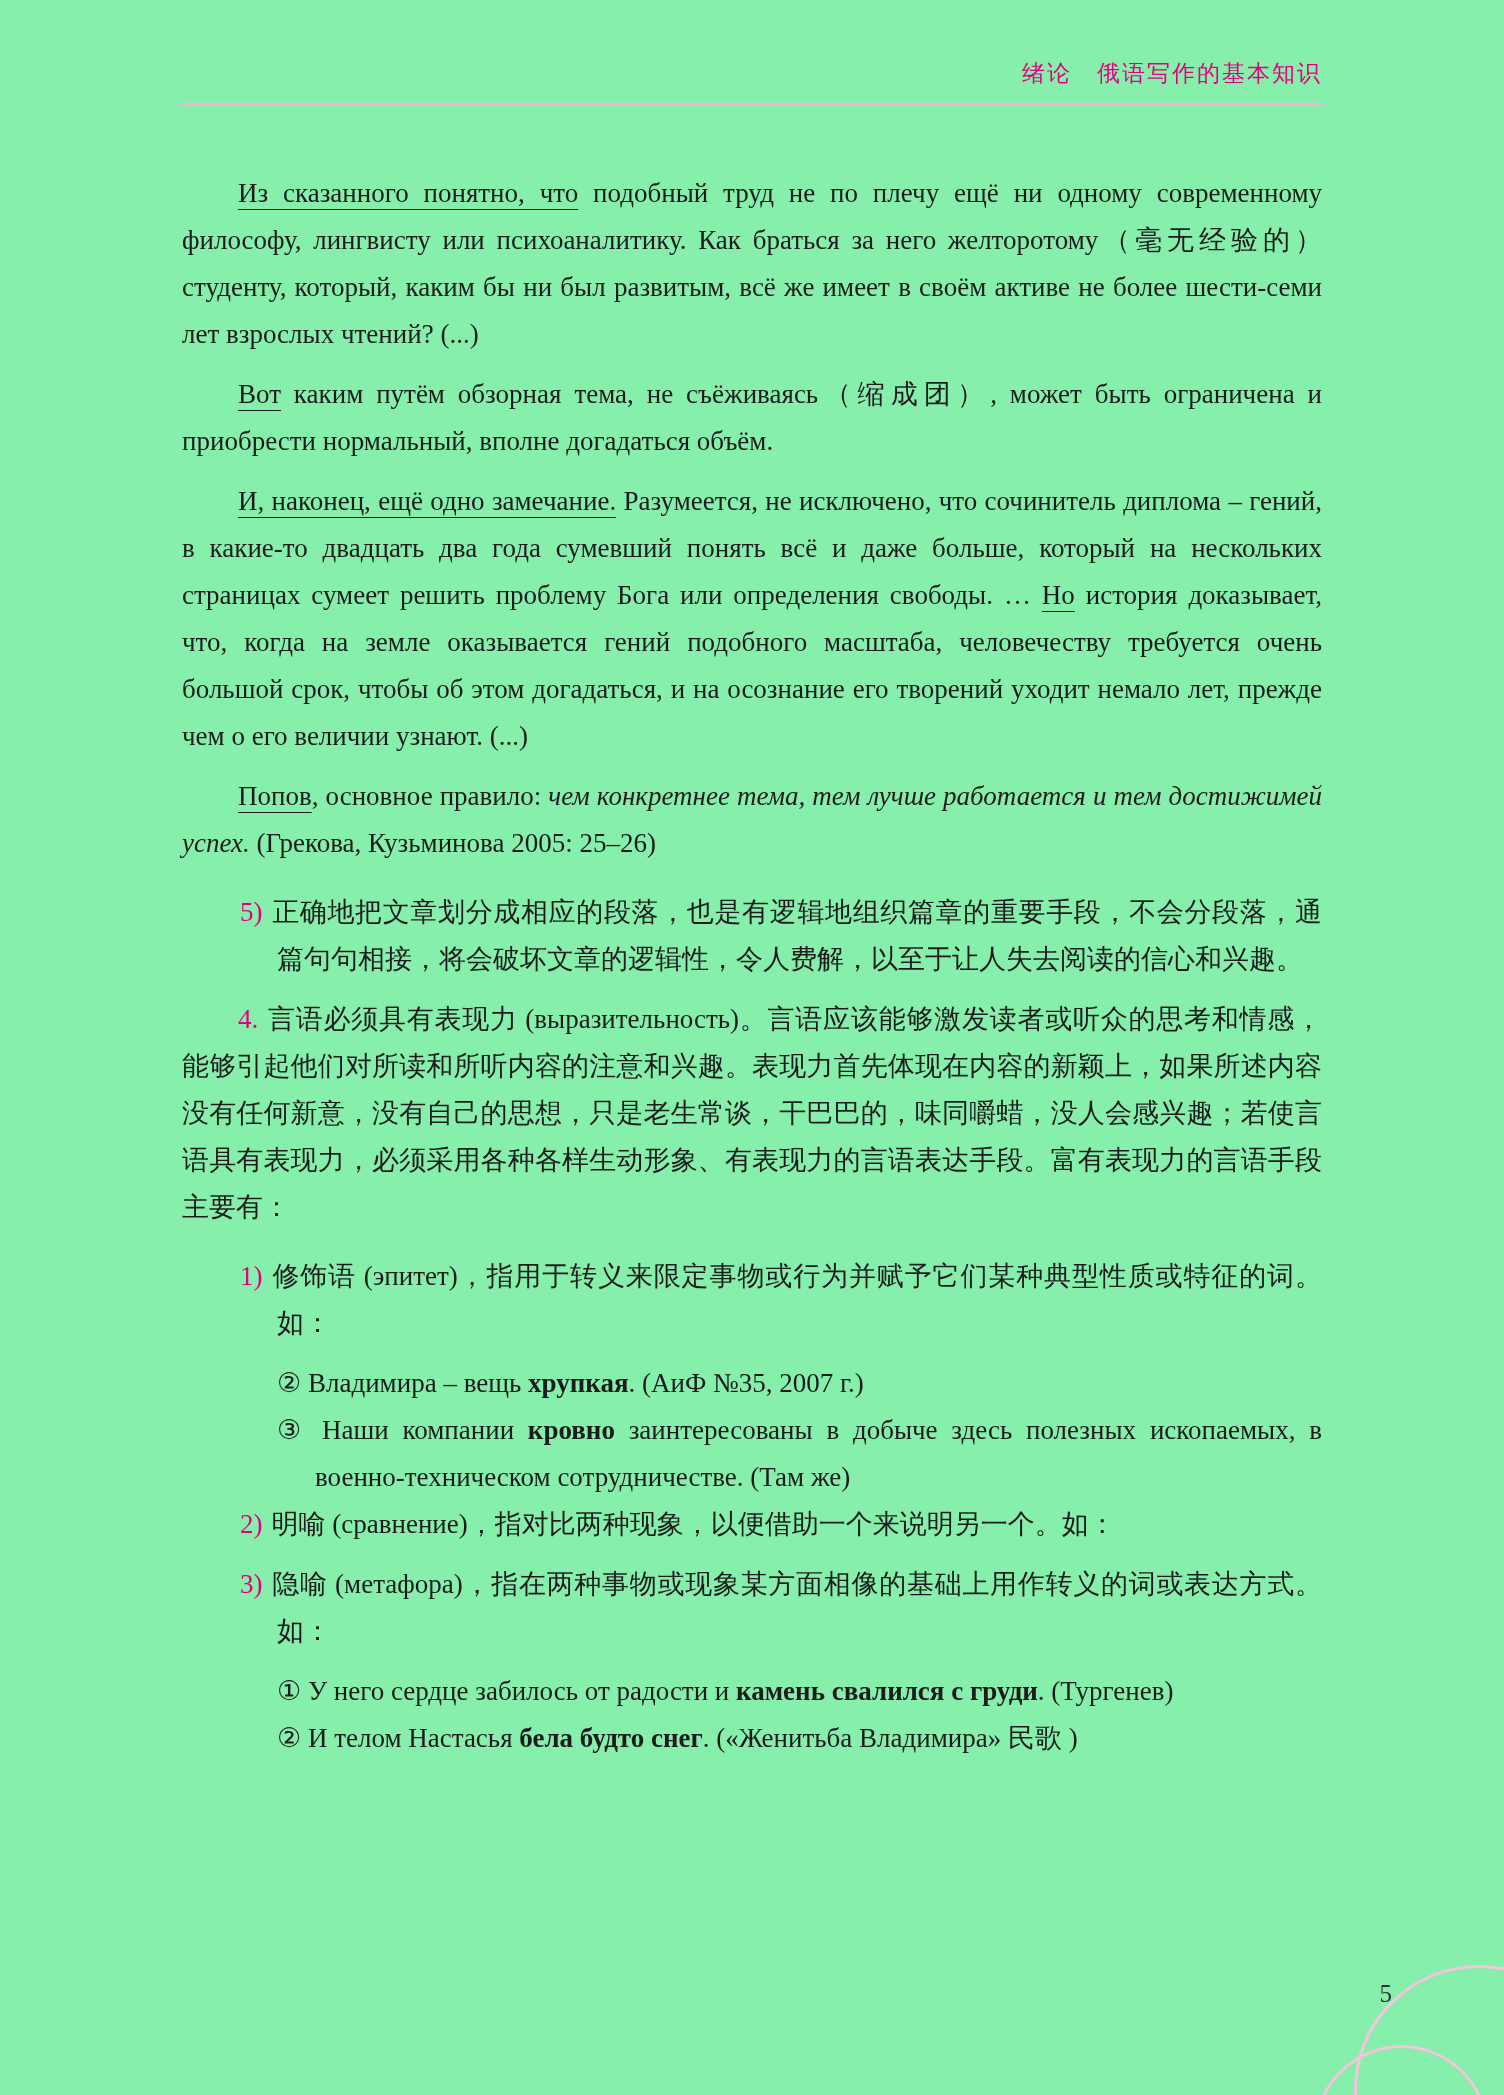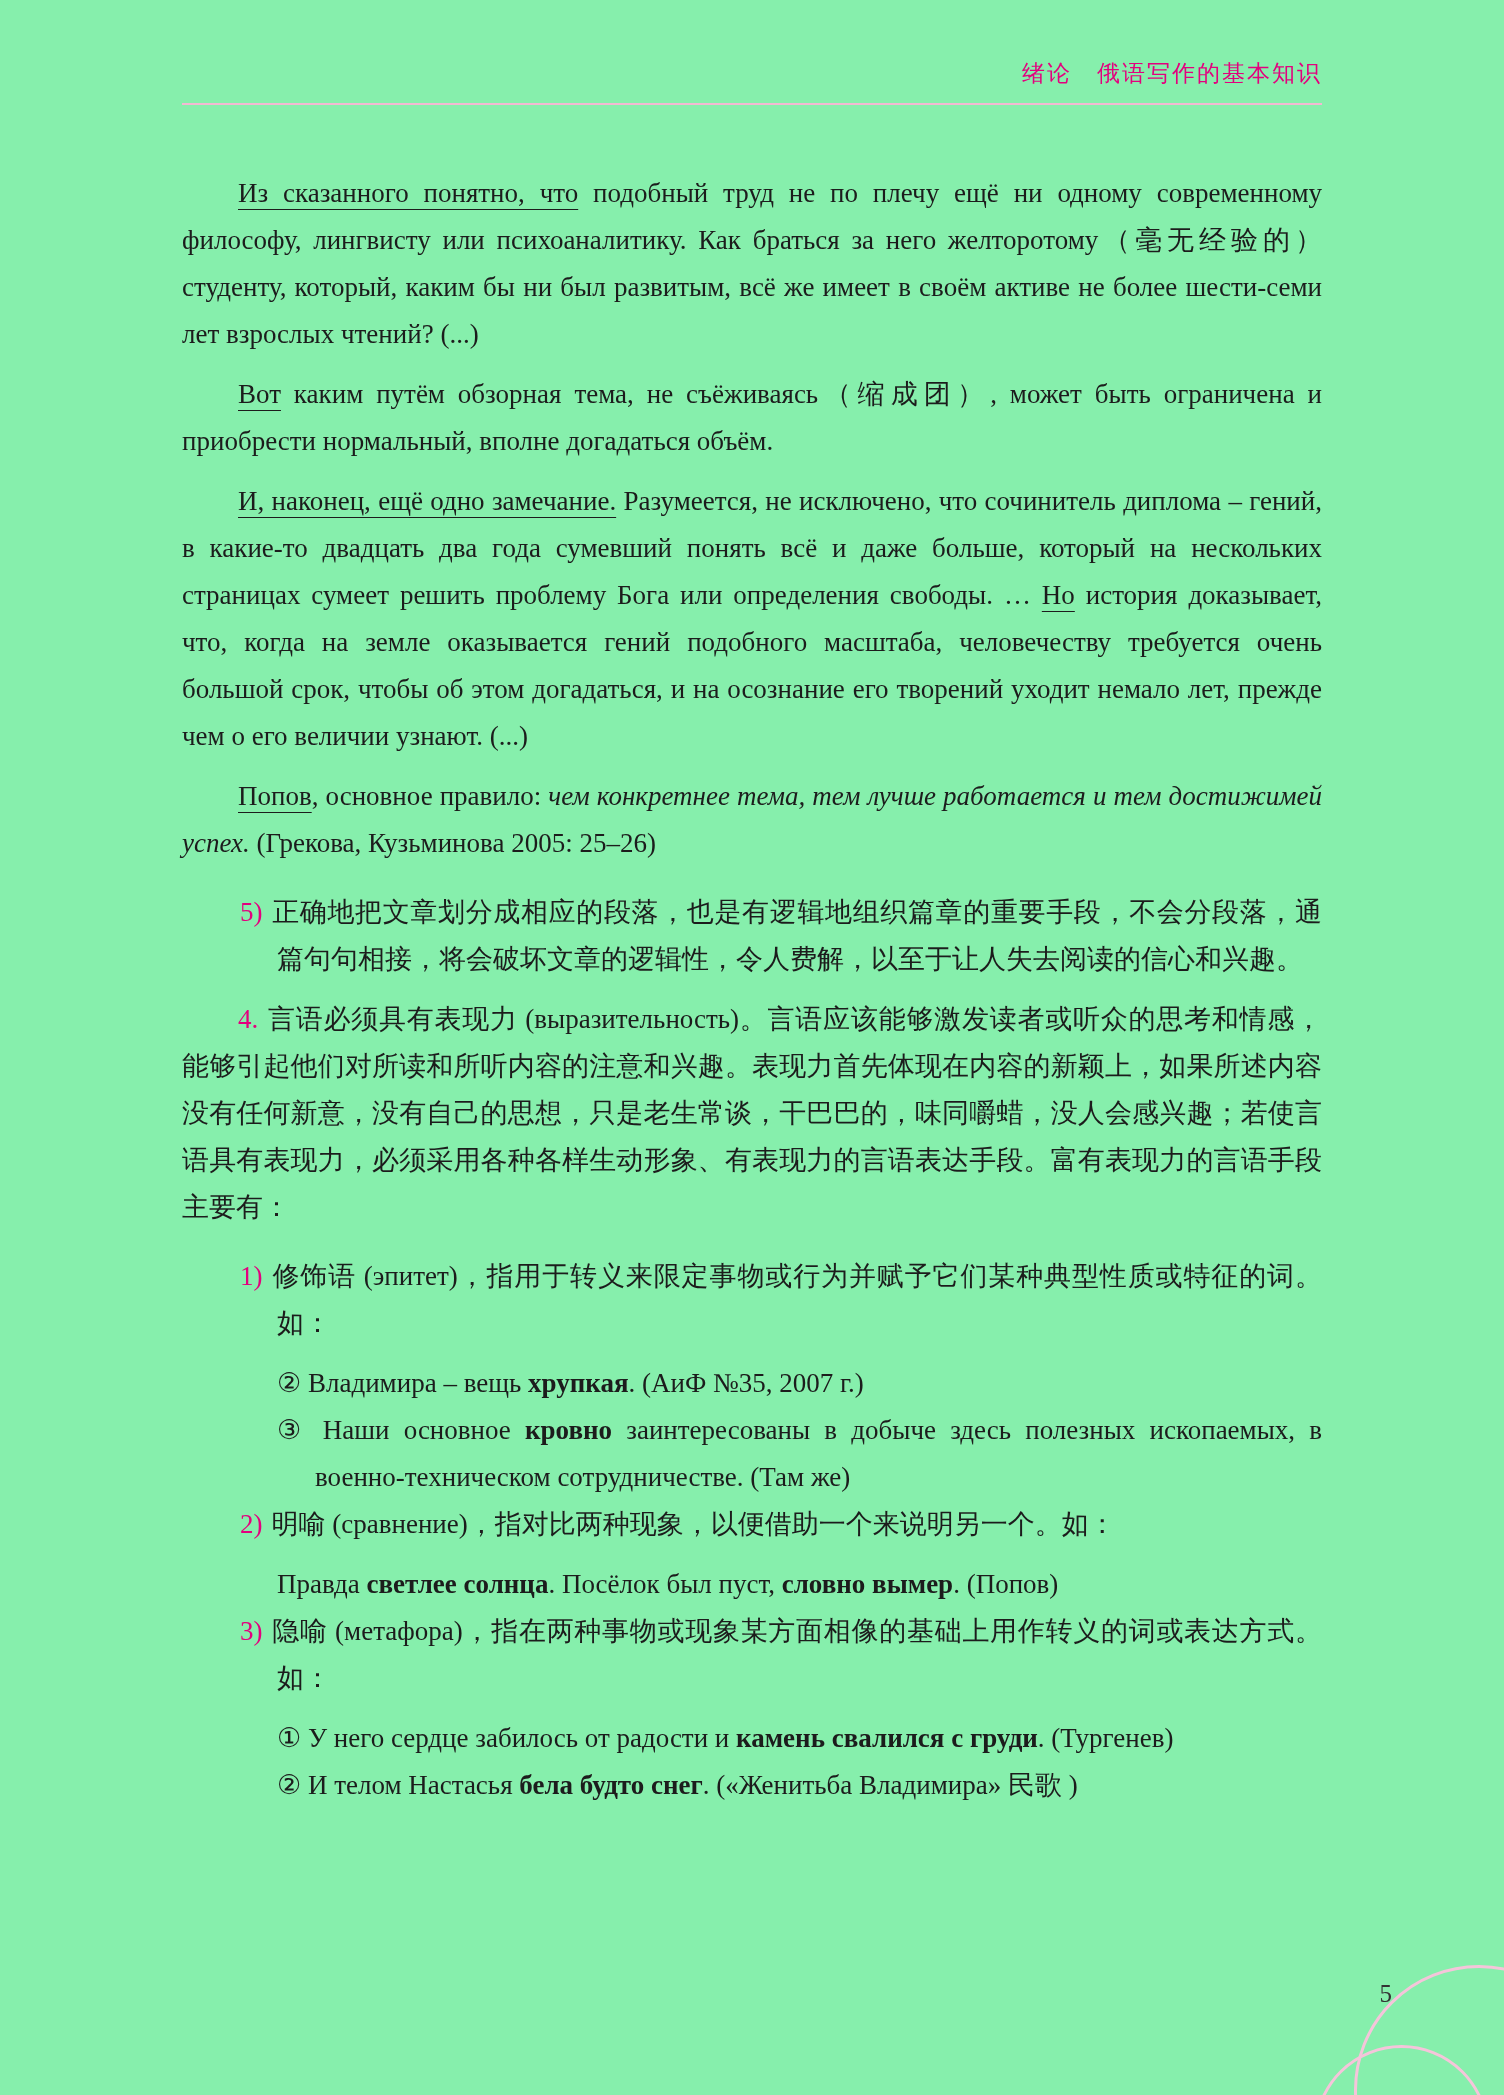--- a/index.html
+++ b/index.html
@@ -136,25 +136,24 @@
 
     <p class="item"><span class="marker accent">5)</span><span>正确地把文章划分成相应的段落，也是有逻辑地组织篇章的重要手段，不会分段落，通篇句句相接，将会破坏文章的逻辑性，令人费解，以至于让人失去阅读的信心和兴趣。</span></p>
 
     <p class="section-para"><span class="marker accent">4.</span><span>言语必须具有表现力 (выразительность)。言语应该能够激发读者或听众的思考和情感，能够引起他们对所读和所听内容的注意和兴趣。表现力首先体现在内容的新颖上，如果所述内容没有任何新意，没有自己的思想，只是老生常谈，干巴巴的，味同嚼蜡，没人会感兴趣；若使言语具有表现力，必须采用各种各样生动形象、有表现力的言语表达手段。富有表现力的言语手段主要有：</span></p>
 
     <p class="item gap-top"><span class="marker accent">1)</span><span>修饰语 (эпитет)，指用于转义来限定事物或行为并赋予它们某种典型性质或特征的词。如：</span></p>
 
 
     <p class="sub"><span>② Владимира – вещь </span><span class="b">хрупкая</span><span>. (АиФ №35, 2007 г.)</span></p>
 
-    <p class="sub"><span>③ Наши основное </span><span class="b">кровно</span><span> заинтересованы в добыче здесь полезных ископаемых, в военно-техническом сотрудничестве. (Там же)</span></p>
+    <p class="sub"><span>③ Наши компании </span><span class="b">кровно</span><span> заинтересованы в добыче здесь полезных ископаемых, в военно-техническом сотрудничестве. (Там же)</span></p>
 
     <p class="item"><span class="marker accent">2)</span><span>明喻 (сравнение)，指对比两种现象，以便借助一个来说明另一个。如：</span></p>
 
-    <p class="sub-plain"><span>Правда </span><span class="b">светлее солнца</span><span>. Посёлок был пуст, </span><span class="b">словно вымер</span><span>. (Попов)</span></p>
 
     <p class="item"><span class="marker accent">3)</span><span>隐喻 (метафора)，指在两种事物或现象某方面相像的基础上用作转义的词或表达方式。如：</span></p>
 
     <p class="sub"><span>① У него сердце забилось от радости и </span><span class="b">камень свалился с груди</span><span>. (Тургенев)</span></p>
 
     <p class="sub"><span>② И телом Настасья </span><span class="b">бела будто снег</span><span>. («Женитьба Владимира» 民歌 )</span></p>
 
   </main>
 
   <div class="deco-circle-large"></div>

